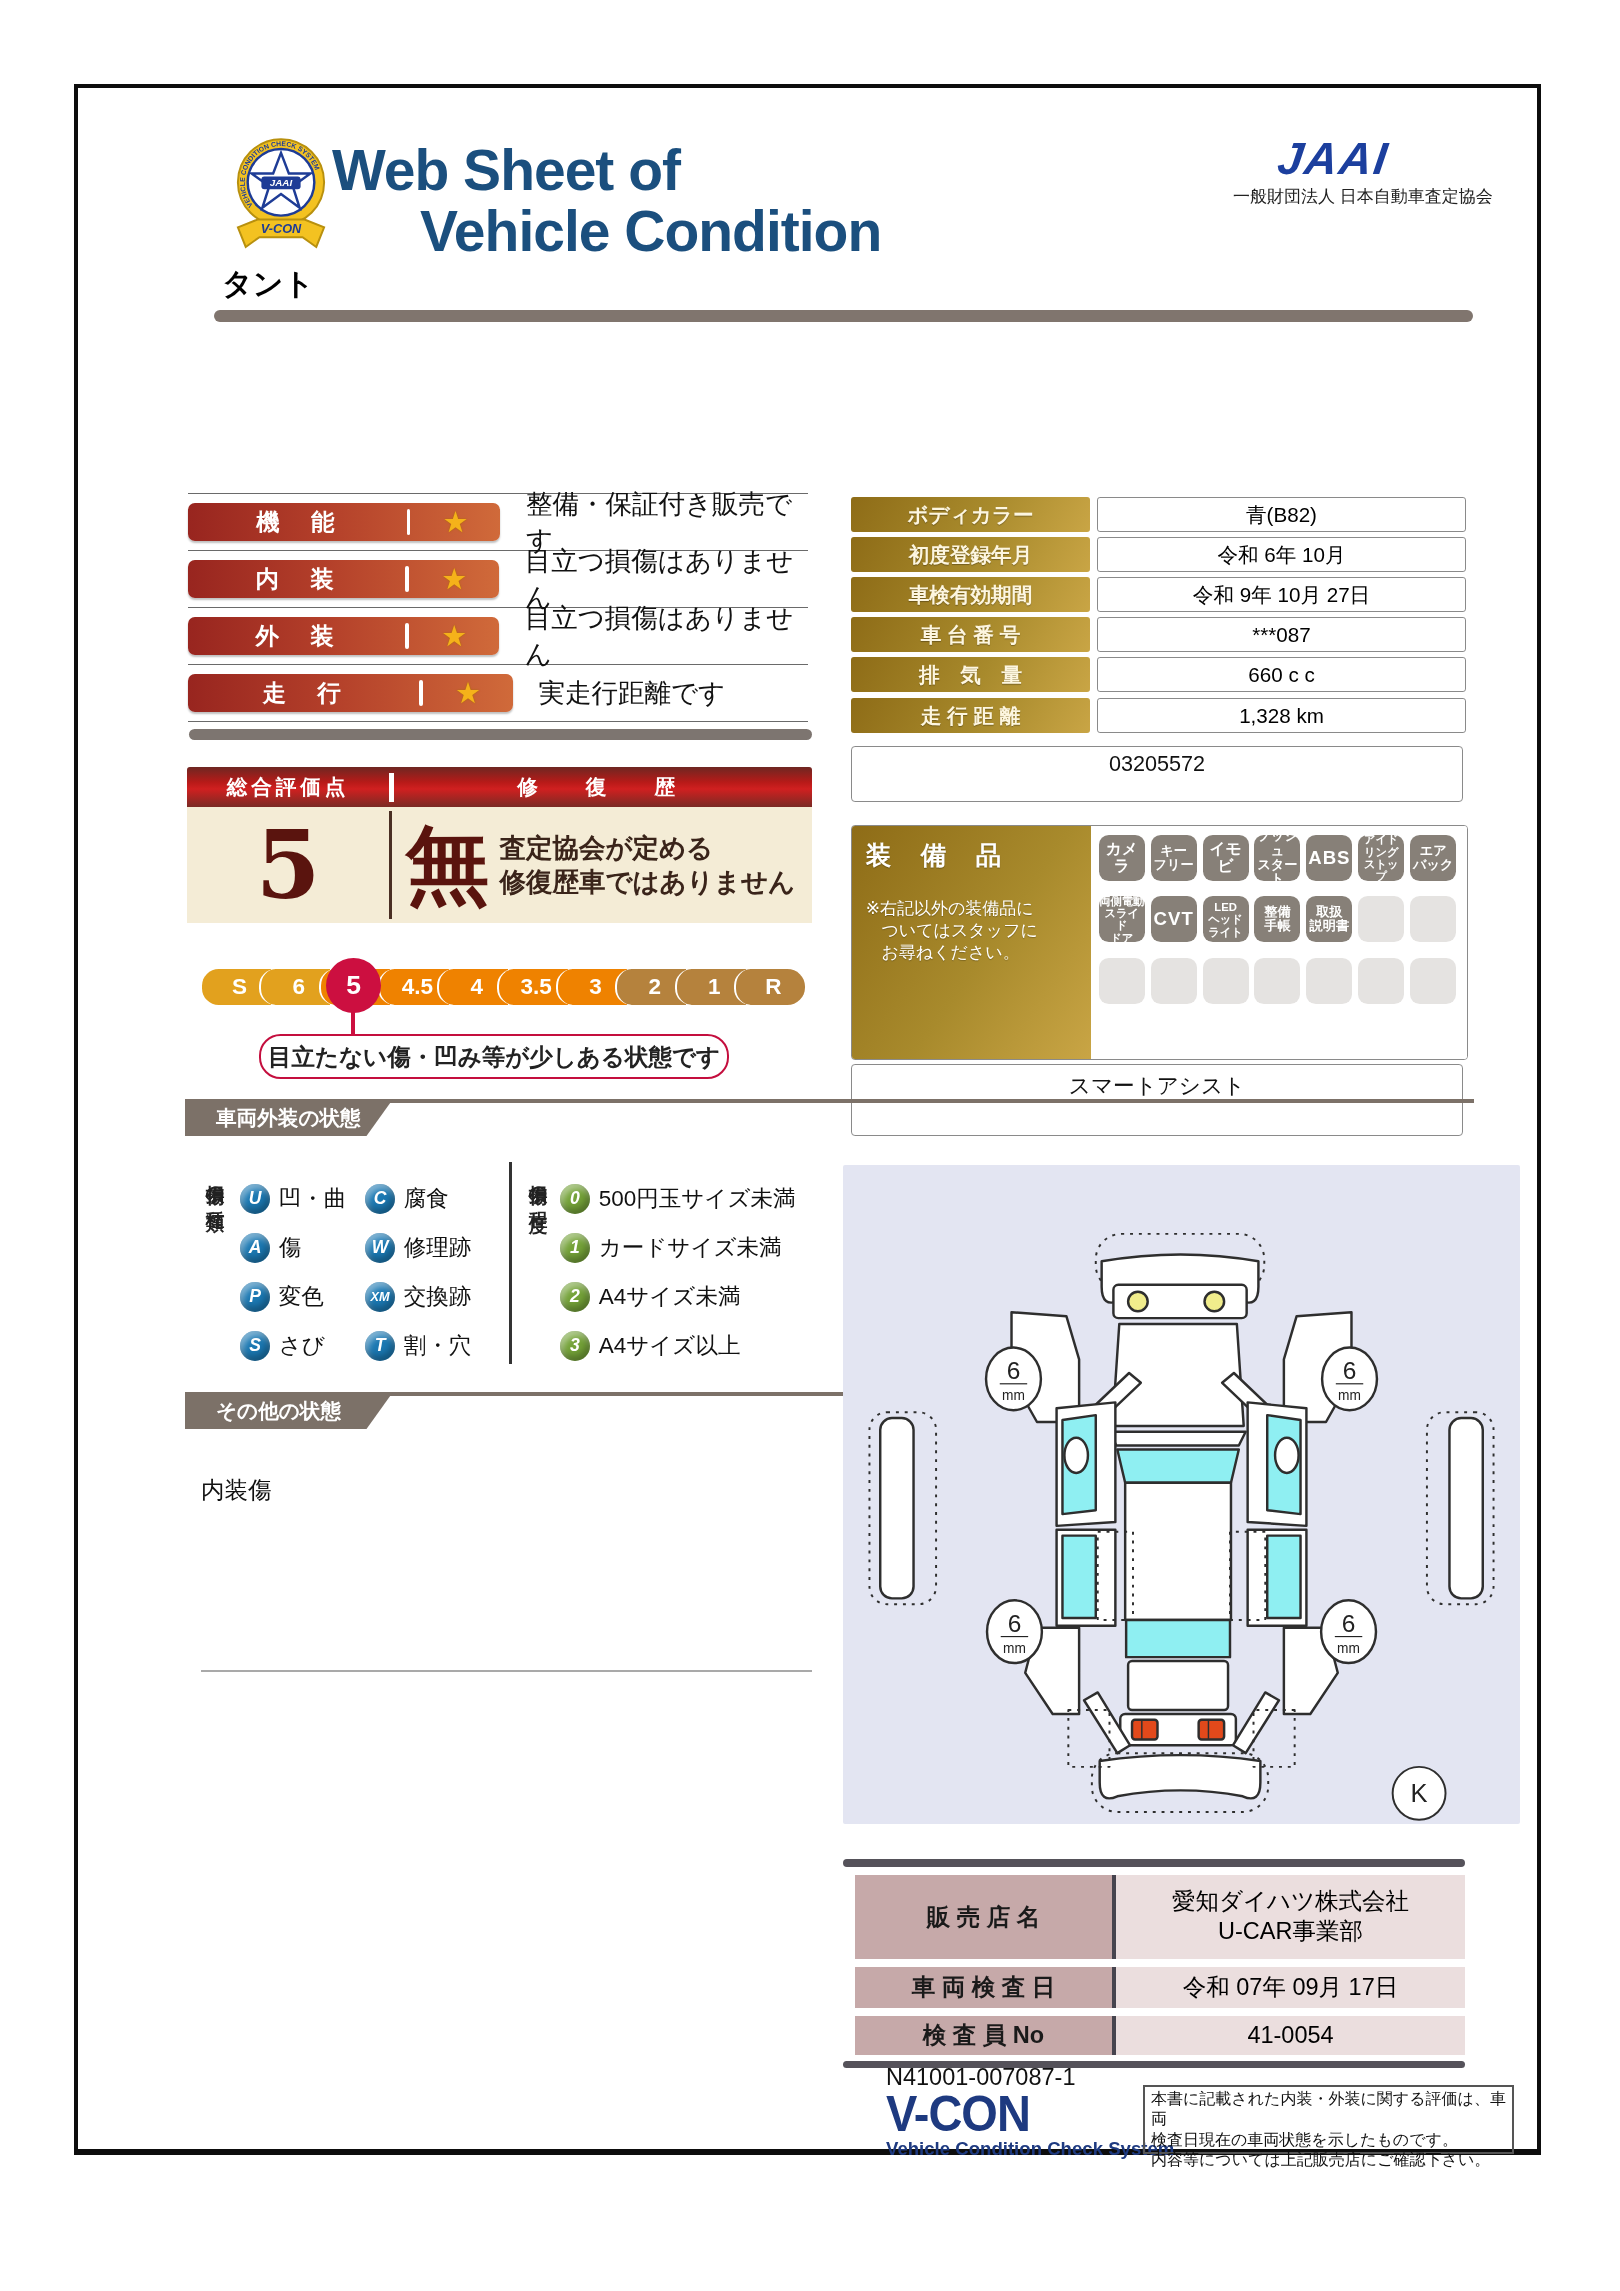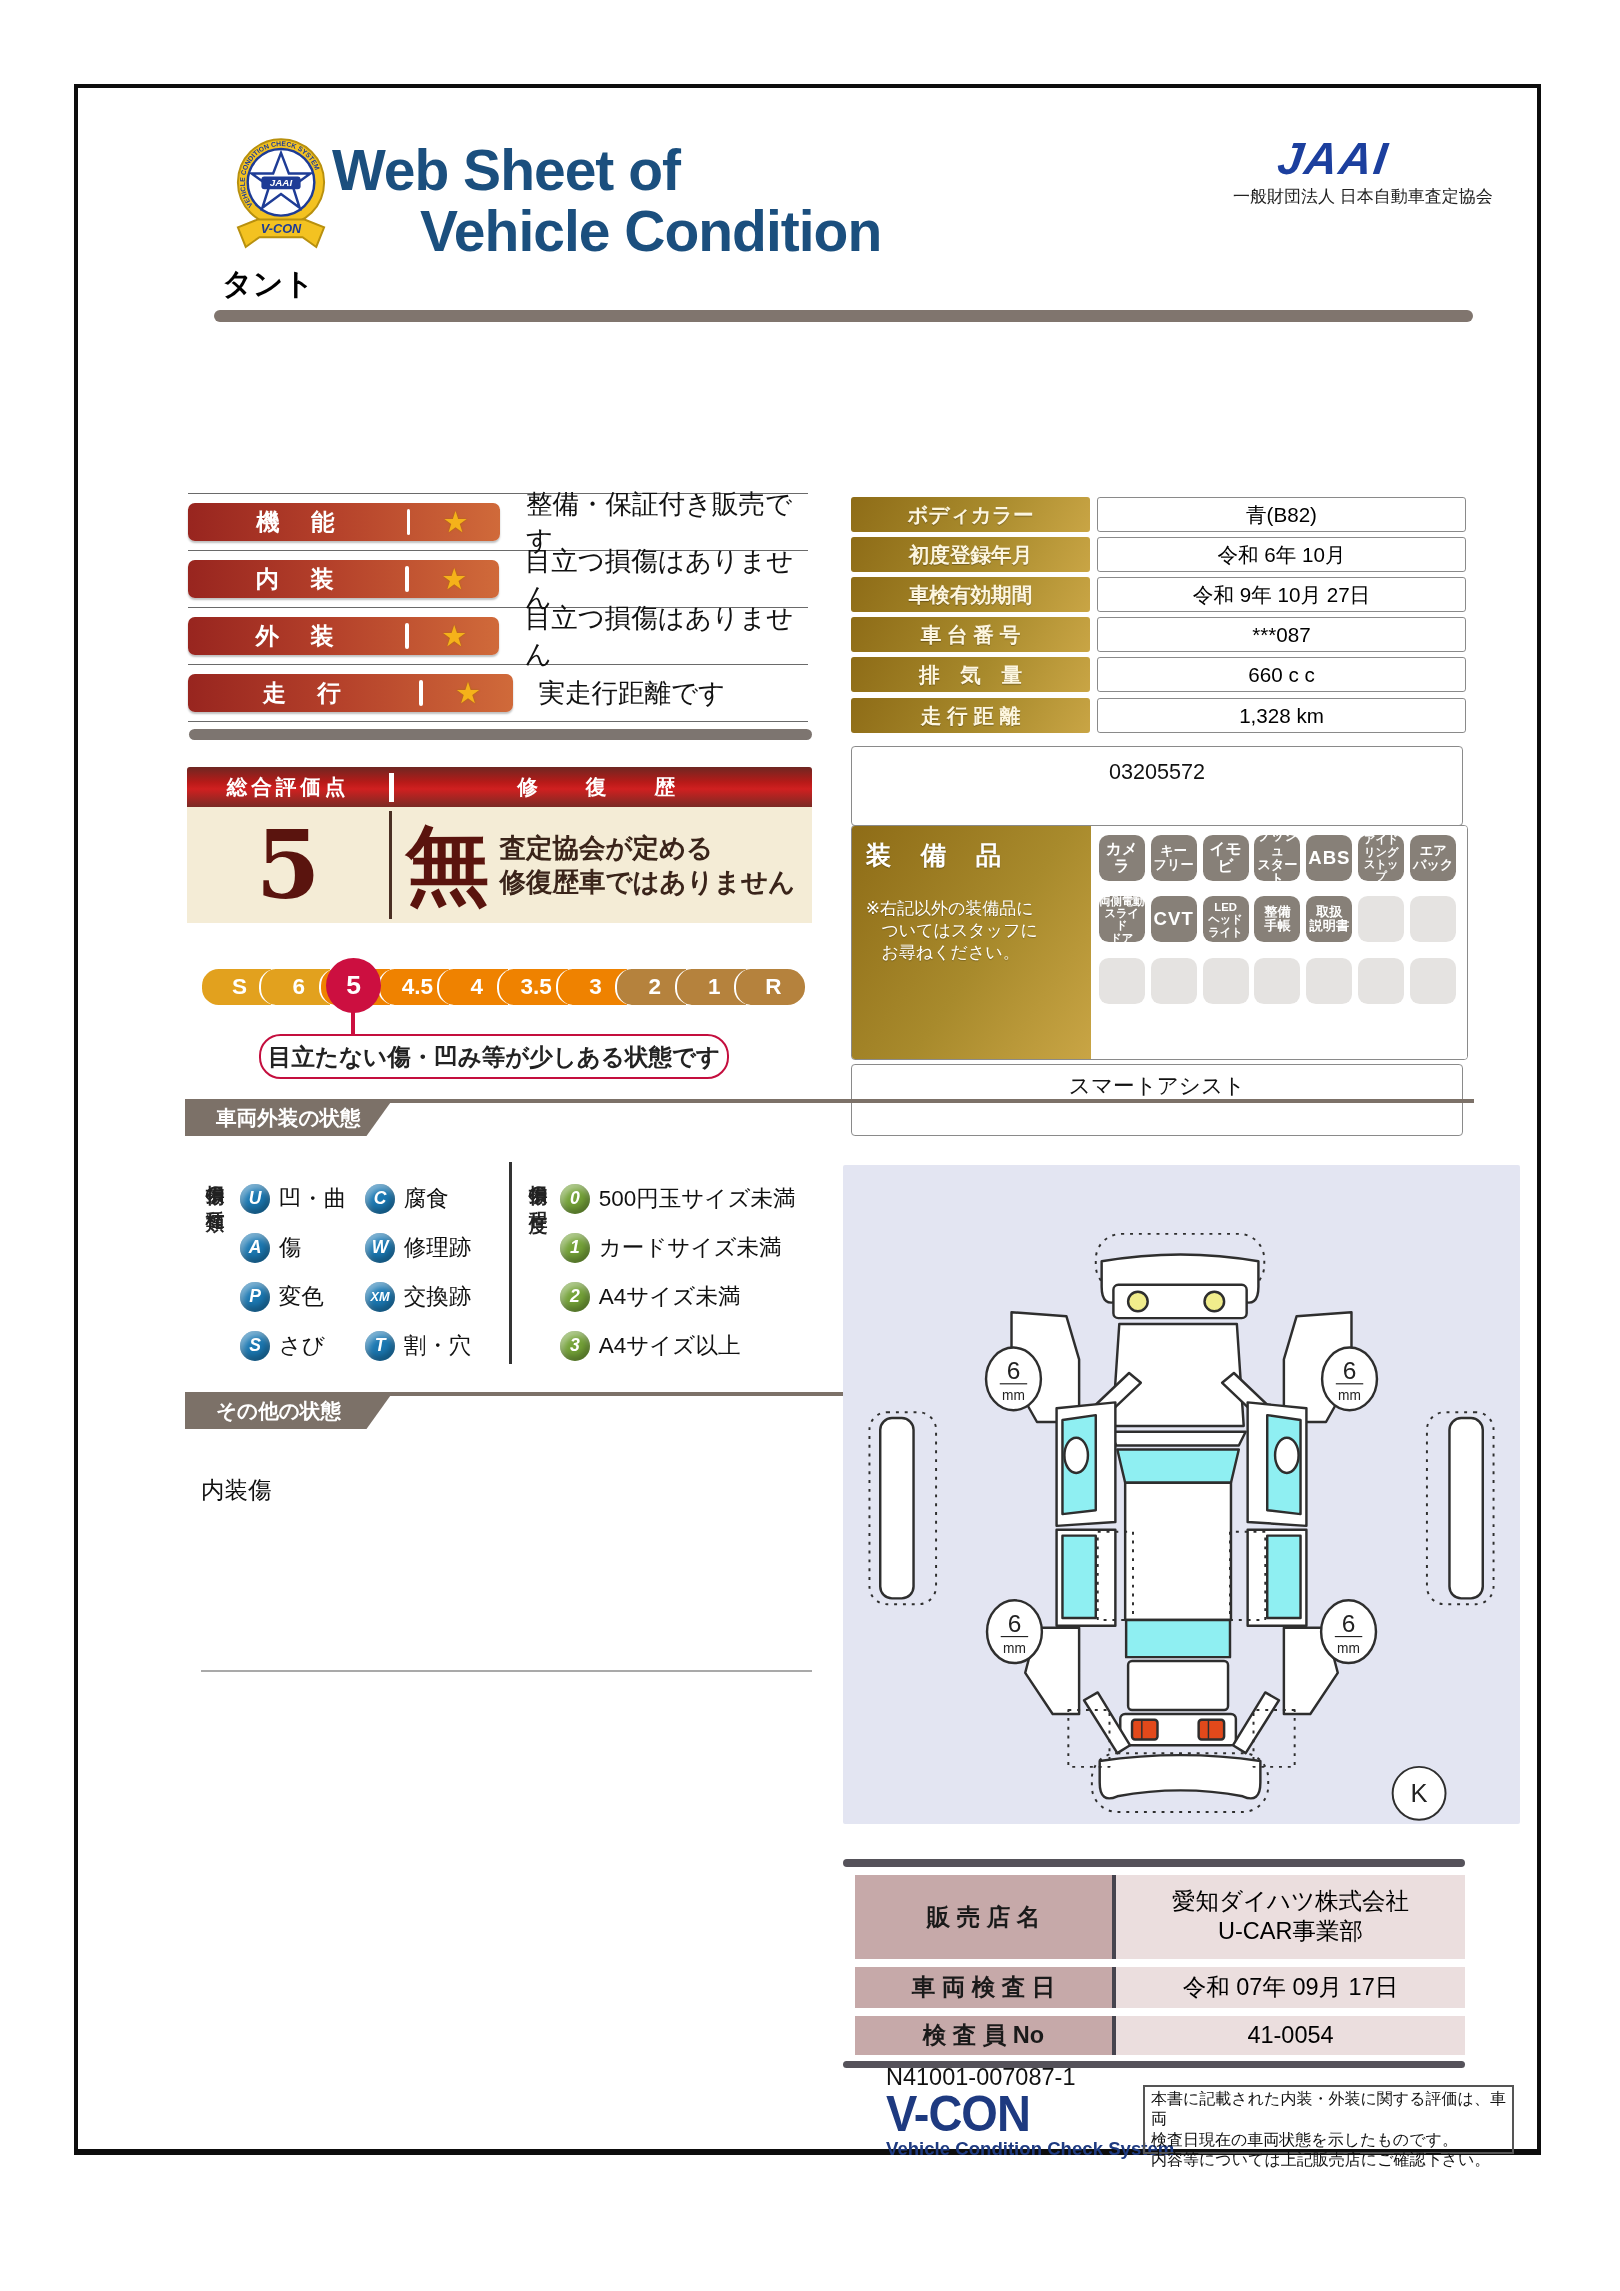--- a/index.html
+++ b/index.html
@@ -70,21 +70,21 @@
   .degree-vlabel{left:447px;top:1082px;height:216px;}
   .degrees-list{left:482px;top:1086px;display:grid;grid-auto-rows:49px;}
 
   .other-note{left:123px;top:1386px;font-size:23.5px;color:#111;}
   .hr-line{left:123px;top:1582px;width:611px;height:2px;background:#a9a9a9;}
 
   
   .spec-row{left:773px;width:615px;height:35px;display:flex;text-align:center;}
   .spec-label{width:239px;background:linear-gradient(120deg,#8e6c17,#a88a2c 55%,#c9a545);border-radius:2.9px;color:#fdf6e0;font-size:20.6px;font-weight:bold;display:flex;align-items:center;justify-content:center;text-shadow:0 1px 1px rgba(0,0,0,.3);}
   .spec-value{flex:1;margin-left:7px;background:#fff;border:1.5px solid #8a8a8a;border-radius:2.9px;display:flex;align-items:center;justify-content:center;font-size:20.6px;color:#000;}
-  .ref-box{left:773px;top:658px;width:612px;height:80px;border:1.5px solid #8a8a8a;border-radius:3.9px;background:#fff;text-align:center;font-size:21.6px;padding-top:12px;box-sizing:border-box;}
+  .ref-box{left:773px;top:658px;width:612px;height:56px;border:1.5px solid #8a8a8a;border-radius:3.9px;background:#fff;text-align:center;font-size:21.6px;padding-top:4px;box-sizing:border-box;}
   .equip-box{left:773px;top:737px;width:615px;height:233px;border:1.5px solid #8a8a8a;border-radius:3.9px;overflow:hidden;display:flex;}
   .equip-gold{width:239px;background:linear-gradient(125deg,#8e6c17,#a88a2c 55%,#c9a545);color:#fff;padding:11.8px 9.8px 0 13.7px;box-sizing:border-box;}
   .equip-title{font-size:25.5px;font-weight:bold;letter-spacing:2px;text-shadow:0 1px 1px rgba(0,0,0,.3);}
   .equip-note{margin-top:25.5px;font-size:17px;line-height:1.3;text-shadow:0 1px 1px rgba(0,0,0,.25);}
   .equip-note .ind{padding-left:15.7px;}
   .equip-grid{flex:1;background:#fff;padding:8.8px 0 0 7.8px;display:grid;grid-template-columns:repeat(7,46px);grid-auto-rows:46px;column-gap:5.9px;row-gap:15.7px;}
   .chip{border-radius:9.8px;background:#878078;color:#fff;display:flex;align-items:center;justify-content:center;text-align:center;white-space:pre-line;font-size:13.2px;line-height:1.08;font-weight:600;}
   .chip.c1{font-size:15.7px;}
   .chip.c3{font-size:11.3px;}
   .chip.big{font-size:18.6px;letter-spacing:1px;}

